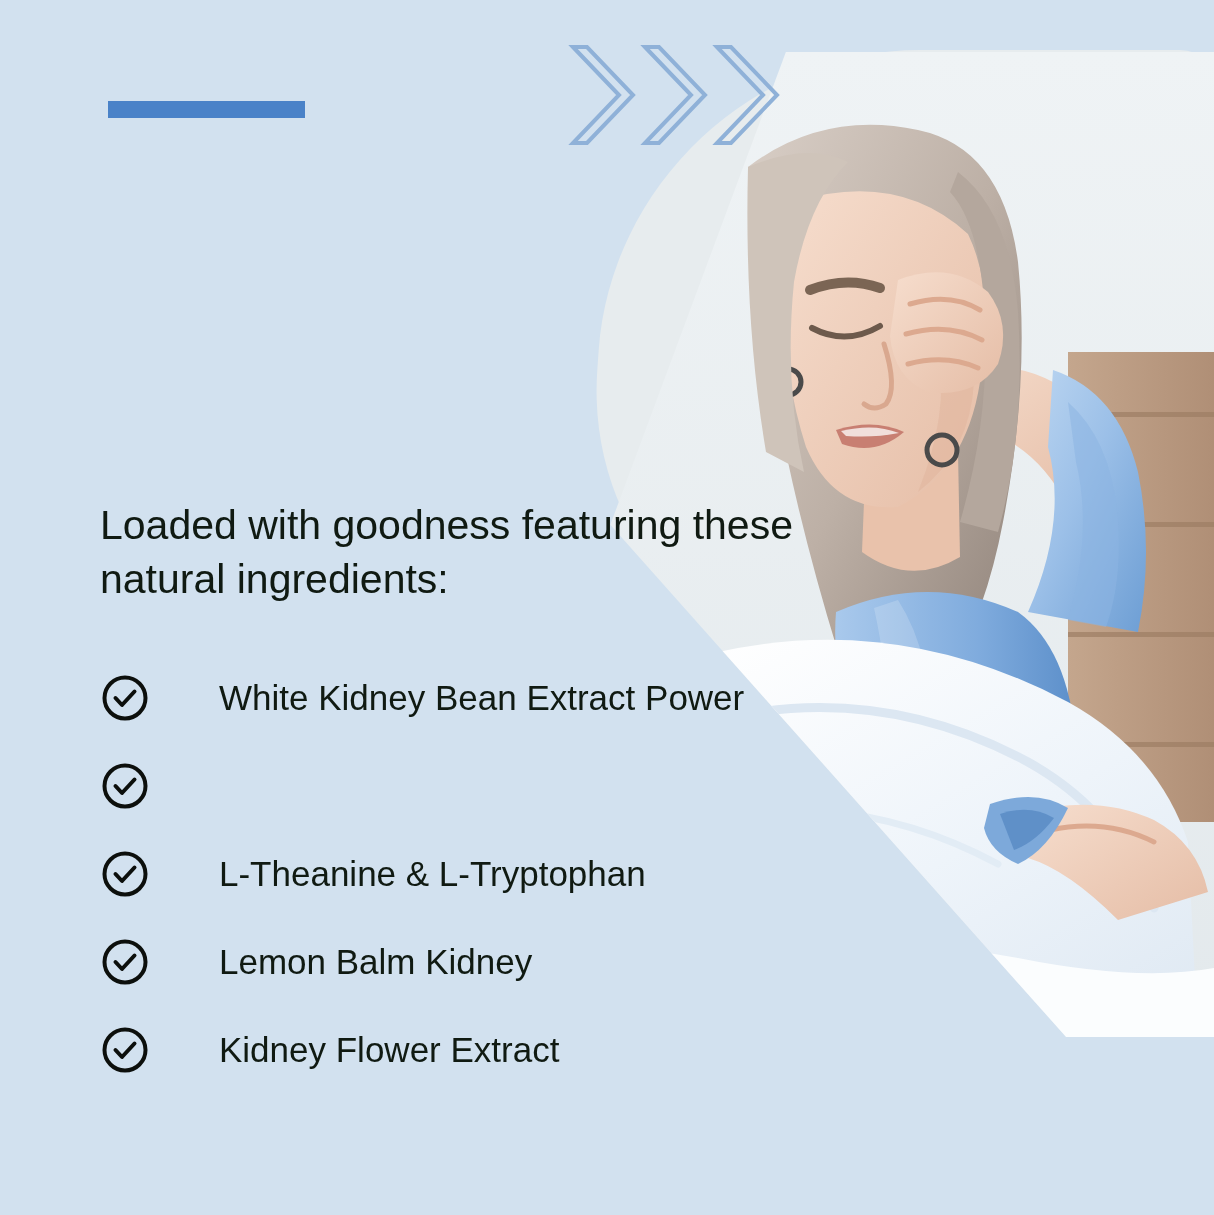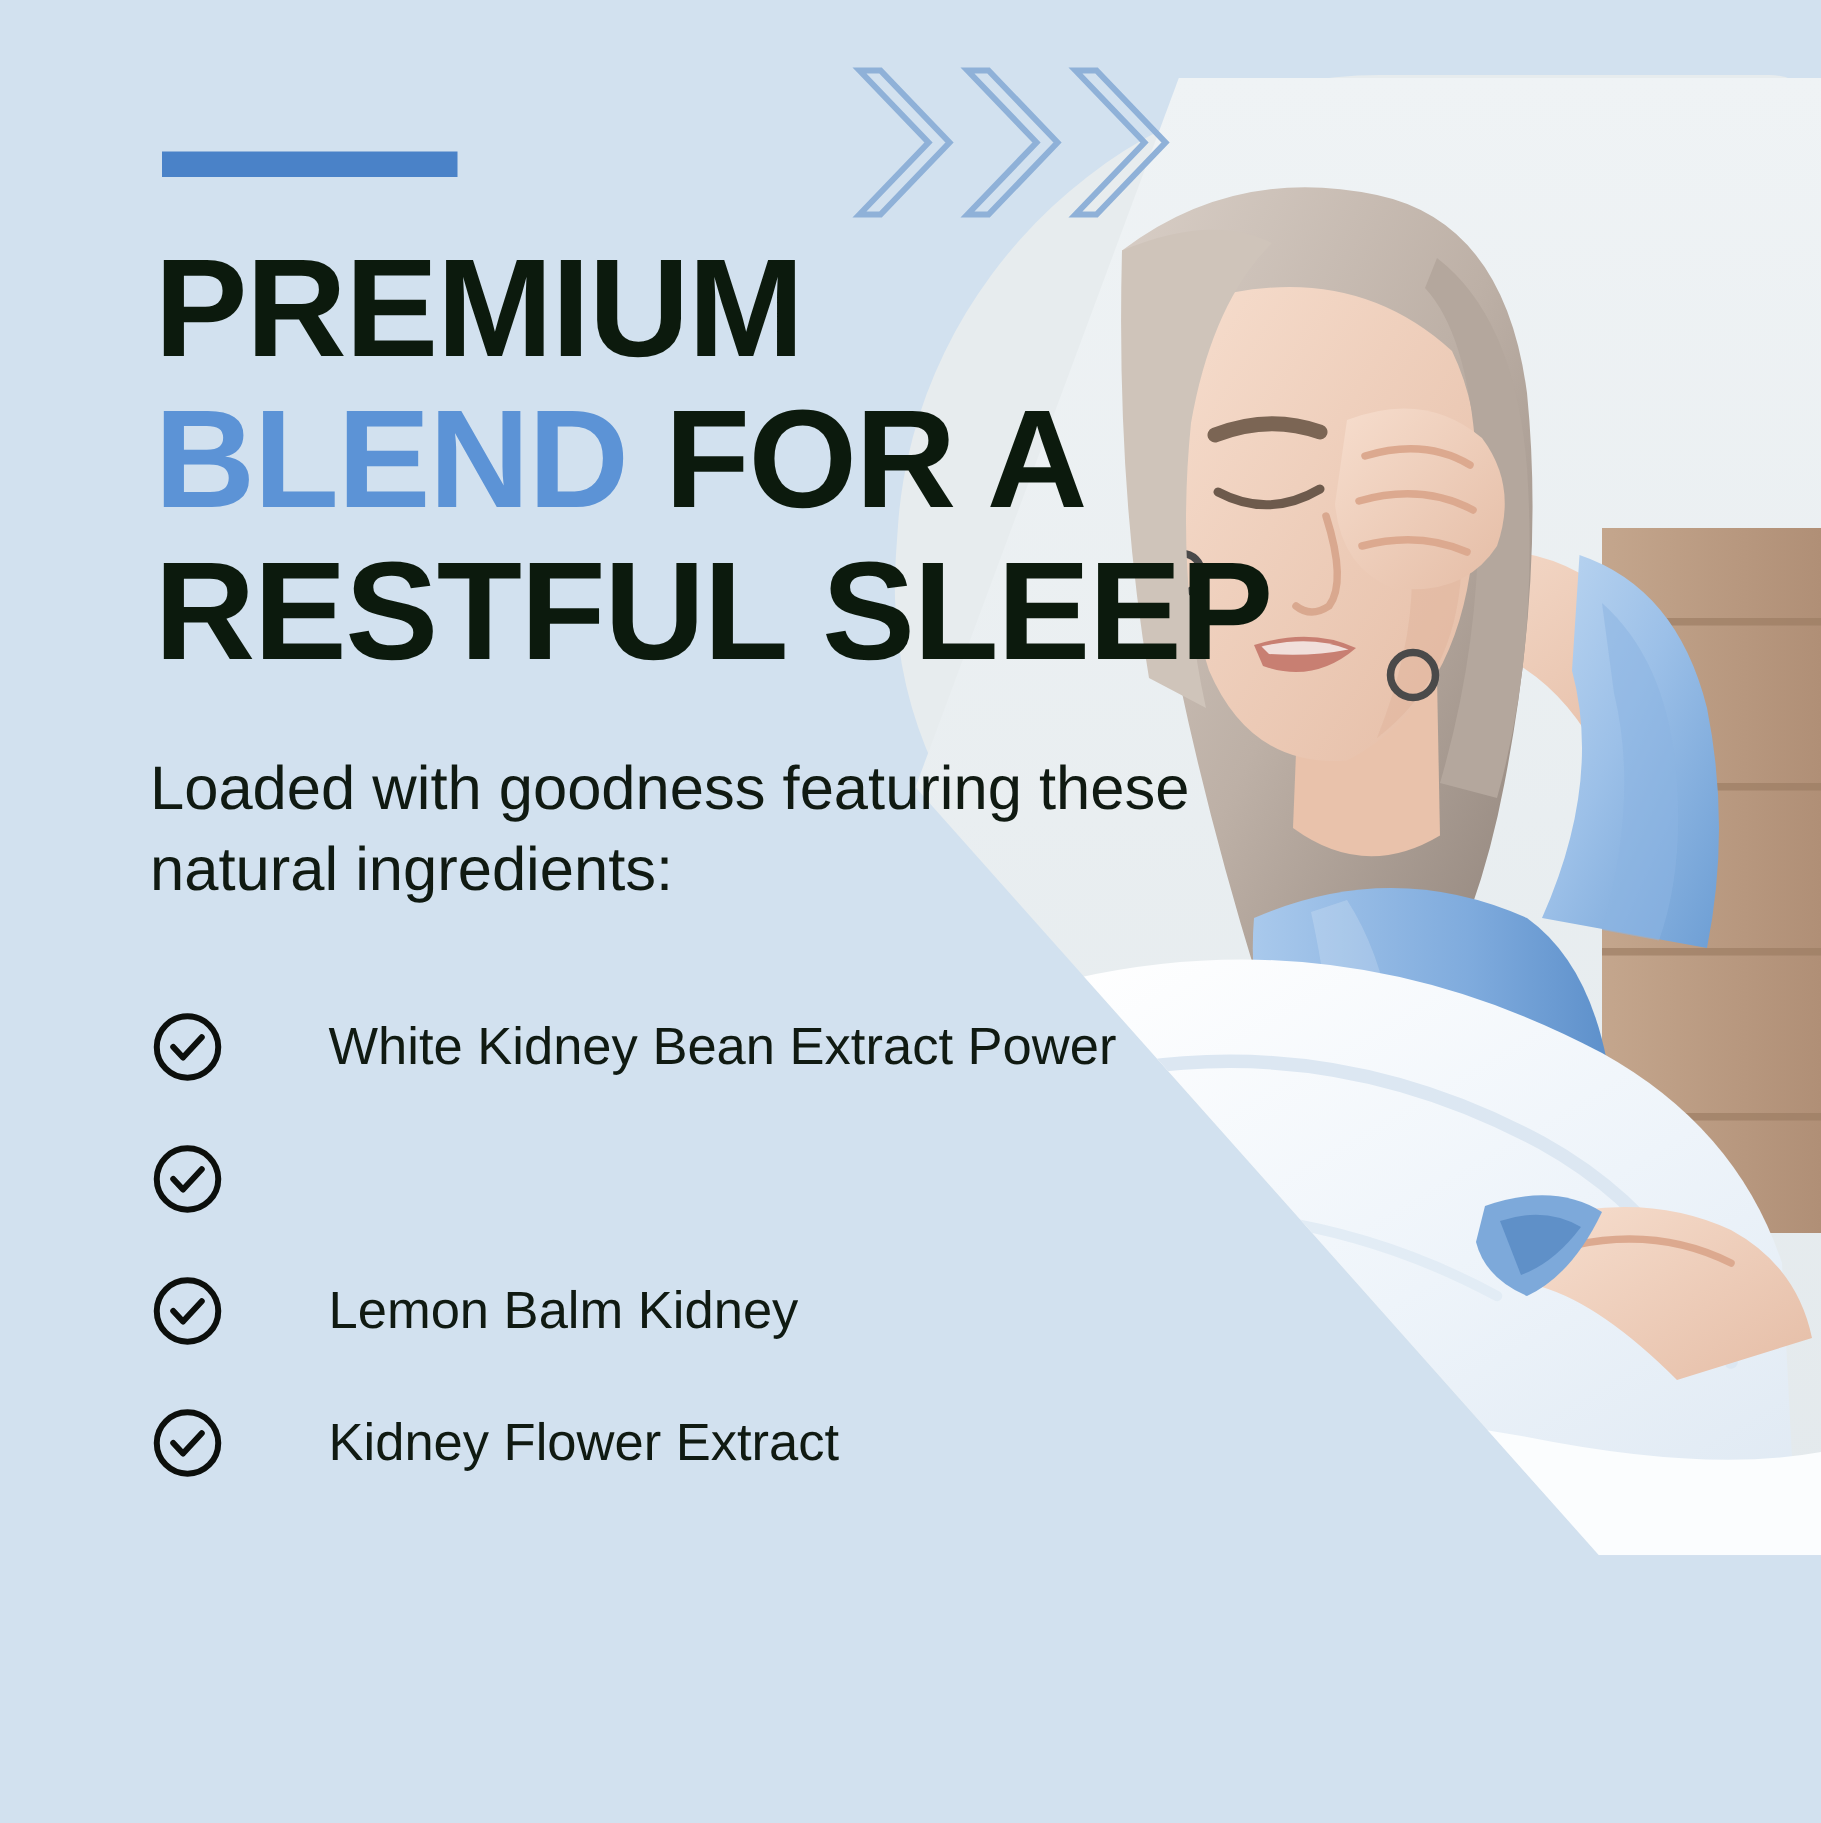--- a/index.html
+++ b/index.html
@@ -234,25 +234,20 @@
       <g fill="none" stroke="#8fb1d8" stroke-width="4" stroke-linejoin="miter">
         <path d="M10 14 L56 62 L10 110 L24 110 L70 62 L24 14 Z"></path>
         <path d="M82 14 L128 62 L82 110 L96 110 L142 62 L96 14 Z"></path>
         <path d="M154 14 L200 62 L154 110 L168 110 L214 62 L168 14 Z"></path>
       </g>
     </svg>
   </div>
 
   <div class="accent-bar"></div>
 
-  <h1 class="headline">
-    <span class="hl-line">PREMIUM</span>
-    <span class="hl-line"><span class="accent-word">BLEND</span><span> FOR A</span></span>
-    <span class="hl-line">RESTFUL SLEEP</span>
-  </h1>
 
   <p class="subhead">Loaded with goodness featuring these natural ingredients:</p>
 
   <ul class="ingredients">
     <li class="ingredient-item">
       <span class="check-icon">
         <svg viewBox="0 0 48 48" width="48" height="48" aria-hidden="true">
           <circle cx="24" cy="24" r="20.5" fill="none" stroke="#0c0f0c" stroke-width="4"></circle>
           <path d="M14.5 24 L21 31 L33.5 17.5" fill="none" stroke="#0c0f0c" stroke-width="4" stroke-linecap="round" stroke-linejoin="round"></path>
         </svg>
@@ -267,20 +262,29 @@
         </svg>
       </span>
     </li>
     <li class="ingredient-item">
       <span class="check-icon">
         <svg viewBox="0 0 48 48" width="48" height="48" aria-hidden="true">
           <circle cx="24" cy="24" r="20.5" fill="none" stroke="#0c0f0c" stroke-width="4"></circle>
           <path d="M14.5 24 L21 31 L33.5 17.5" fill="none" stroke="#0c0f0c" stroke-width="4" stroke-linecap="round" stroke-linejoin="round"></path>
         </svg>
       </span>
+      <span class="ingredient-label">L-Theanine &amp; L-Tryptophan</span>
+    </li>
+    <li class="ingredient-item">
+      <span class="check-icon">
+        <svg viewBox="0 0 48 48" width="48" height="48" aria-hidden="true">
+          <circle cx="24" cy="24" r="20.5" fill="none" stroke="#0c0f0c" stroke-width="4"></circle>
+          <path d="M14.5 24 L21 31 L33.5 17.5" fill="none" stroke="#0c0f0c" stroke-width="4" stroke-linecap="round" stroke-linejoin="round"></path>
+        </svg>
+      </span>
       <span class="ingredient-label">Lemon Balm Kidney</span>
     </li>
     <li class="ingredient-item">
       <span class="check-icon">
         <svg viewBox="0 0 48 48" width="48" height="48" aria-hidden="true">
           <circle cx="24" cy="24" r="20.5" fill="none" stroke="#0c0f0c" stroke-width="4"></circle>
           <path d="M14.5 24 L21 31 L33.5 17.5" fill="none" stroke="#0c0f0c" stroke-width="4" stroke-linecap="round" stroke-linejoin="round"></path>
         </svg>
       </span>
       <span class="ingredient-label">Kidney Flower Extract</span>

